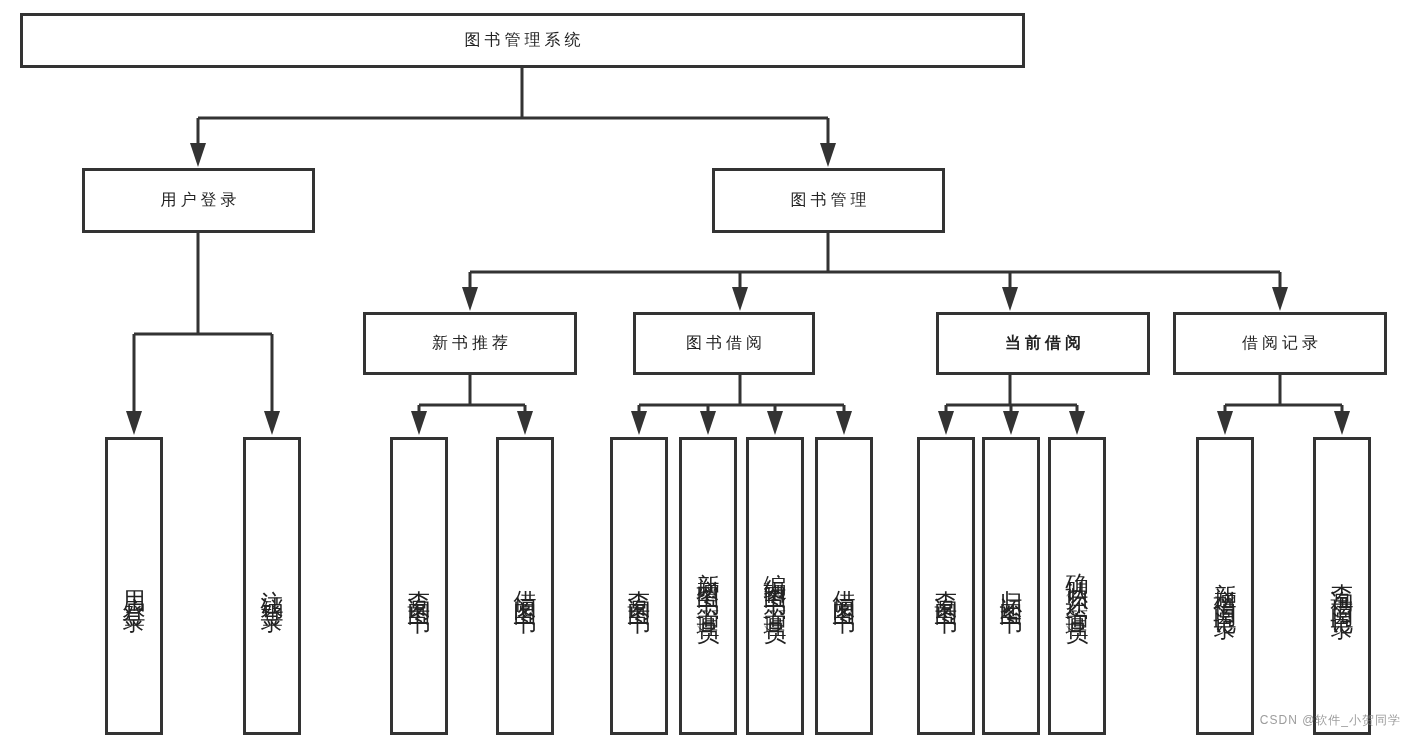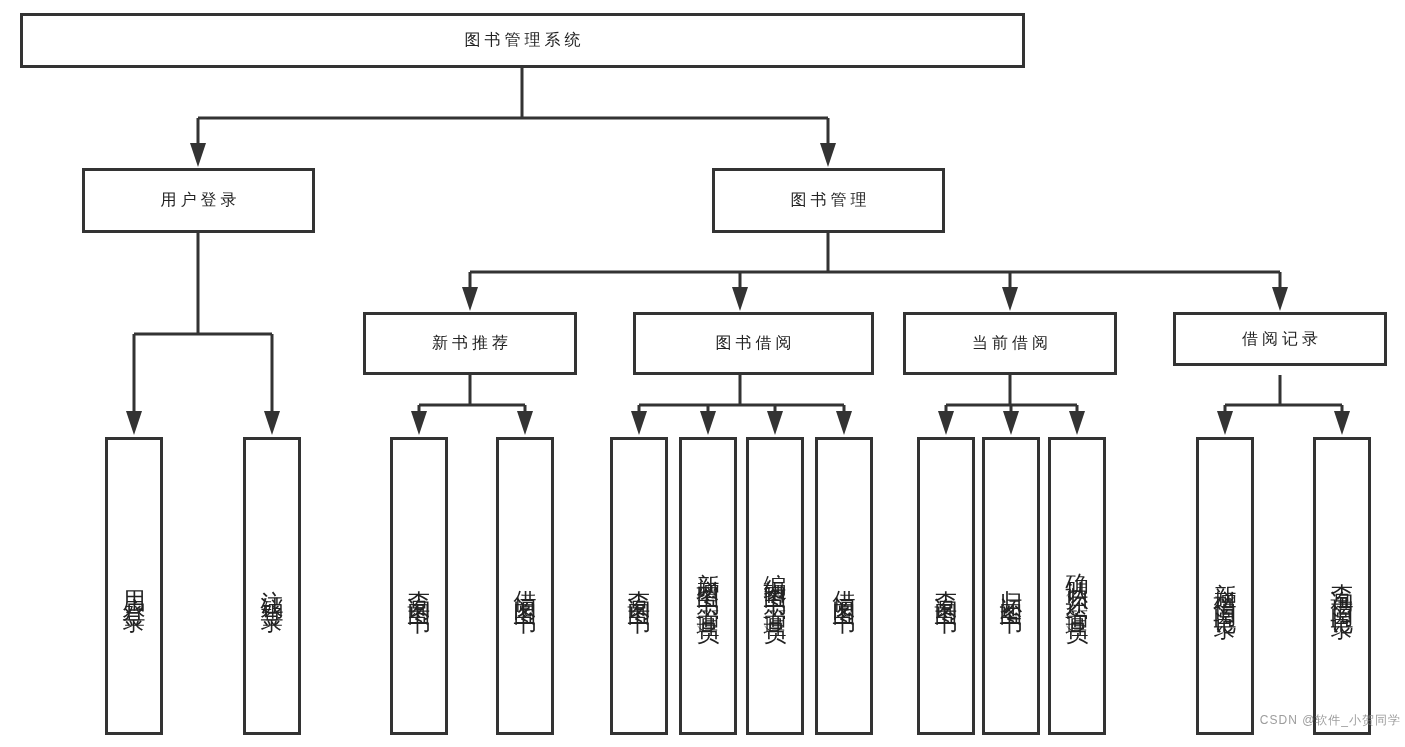--- a/index.html
+++ b/index.html
@@ -104,23 +104,23 @@
       <polygon points="1334,411 1350,411 1342,435"></polygon>
     </g>
   </svg>
 
   <div class="box" style="left:20px; top:13px; width:1005px; height:55px;">图书管理系统</div>
 
   <div class="box" style="left:82px; top:168px; width:233px; height:65px;">用户登录</div>
   <div class="box" style="left:363px; top:312px; width:214px; height:63px;">新书推荐</div>
 
   <div class="box" style="left:712px; top:168px; width:233px; height:65px;">图书管理</div>
-  <div class="box" style="left:633px; top:312px; width:241px; height:63px;">图书借阅</div>
-  <div class="box" style="left:903px; top:312px; width:214px; height:63px;">当前借阅</div>
-  <div class="box" style="left:1173px; top:312px; width:214px; height:54px;">借阅记录</div>
+  <div class="box" style="left:633px; top:312px; width:182px; height:63px;">图书借阅</div>
+  <div class="box" style="left:936px; top:312px; width:214px; height:63px;font-weight:bold;">当前借阅</div>
+  <div class="box" style="left:1173px; top:312px; width:214px; height:63px;">借阅记录</div>
 
   <div class="box vbox" style="left:105px; top:437px; width:58px; height:298px;">用户登录</div>
   <div class="box vbox" style="left:243px; top:437px; width:58px; height:298px;">注销登录</div>
 
   <div class="box vbox" style="left:390px; top:437px; width:58px; height:298px;">查询图书</div>
   <div class="box vbox" style="left:496px; top:437px; width:58px; height:298px;">借阅图书</div>
 
   <div class="box vbox" style="left:610px; top:437px; width:58px; height:298px;">查询图书</div>
   <div class="box vbox" style="left:679px; top:437px; width:58px; height:298px;">新增图书（管理员）</div>
   <div class="box vbox" style="left:746px; top:437px; width:58px; height:298px;">编辑图书（管理员）</div>

